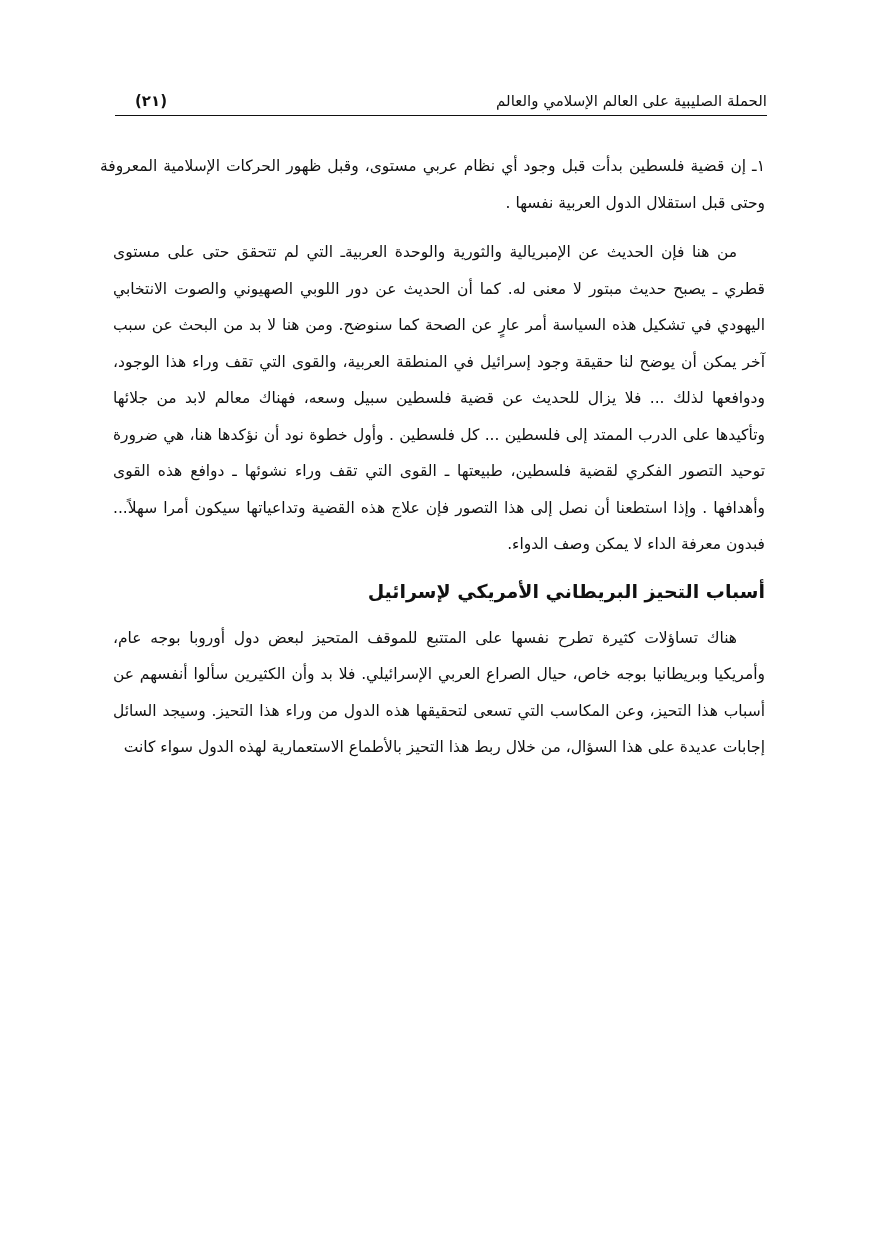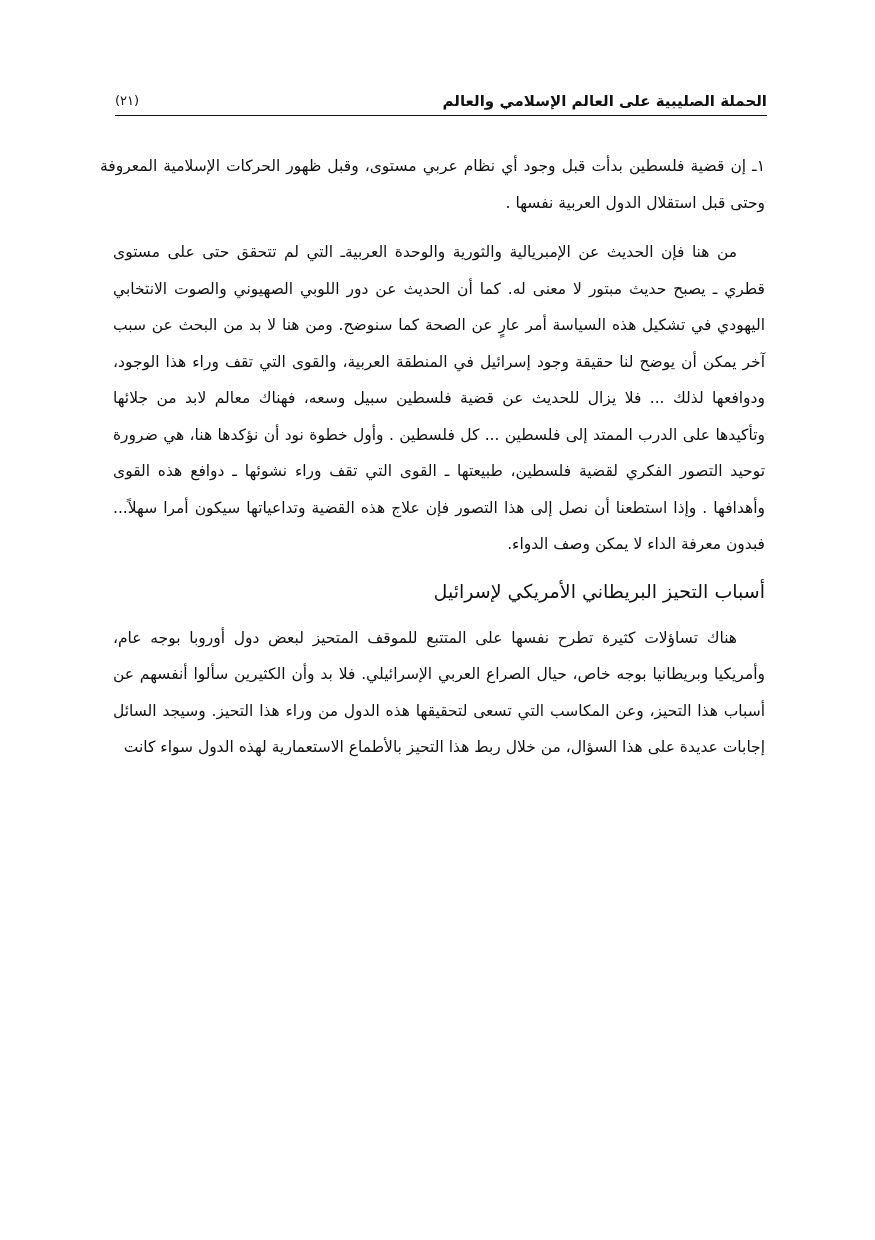--- a/index.html
+++ b/index.html
@@ -7,34 +7,34 @@
       width: 875px; height: 1240px; position: relative; overflow: hidden;
       font-family: "DejaVu Sans", sans-serif; color: #111111;
     }
     .page-header {
       position: absolute; left: 115px; top: 86px; width: 652px; height: 30px;
       border-bottom: 1.5px solid #111111;
       display: flex; flex-direction: row-reverse; justify-content: space-between; align-items: flex-end;
       padding-bottom: 4px; box-sizing: border-box;
     }
     .header-title {
-      direction: rtl; font-weight: bold; font-size: 15px; line-height: 20px;
+      direction: rtl; font-weight: normal; font-size: 15px; line-height: 20px;
     }
     .header-page-number {
-      direction: rtl; font-weight: normal; font-size: 13px; line-height: 20px;
+      direction: rtl; font-weight: bold; font-size: 15px; line-height: 20px; margin-left: 20px;
     }
     .content {
       position: absolute; left: 100px; top: 148px; width: 665px;
       direction: rtl; text-align: justify; text-align-last: right;
       font-size: 15.5px; line-height: 36.5px;
     }
     .para { margin: 0 0 13px 0; }
     .para.indent { text-indent: 28px; margin-left: 13px; }
     .section-heading {
-      font-weight: normal; font-size: 19px; line-height: 30px; margin: 4px 0 14px 0;
+      font-weight: bold; font-size: 19px; line-height: 30px; margin: 4px 0 14px 0;
     }
   </style>
 </head>
 <body>
 
 <div class="page-header">
   <span class="header-title">الحملة الصليبية على العالم الإسلامي والعالم</span>
   <span class="header-page-number">(٢١)</span>
 </div>
 

